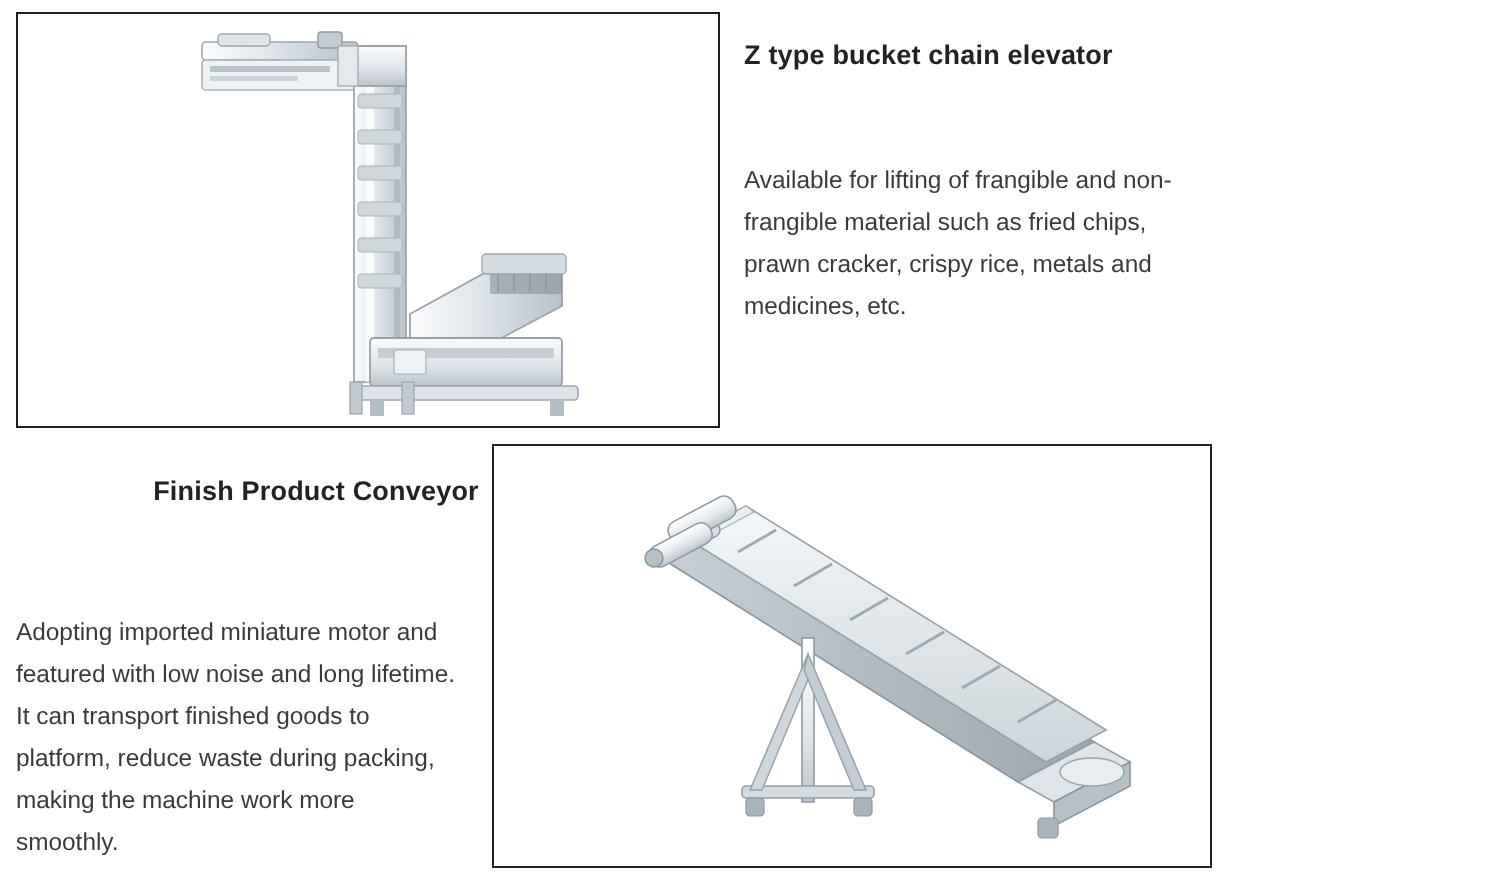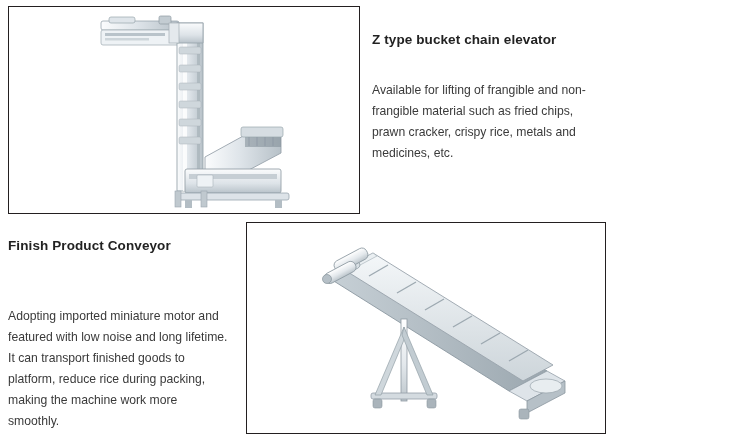--- a/index.html
+++ b/index.html
@@ -54,36 +54,37 @@
   .body-text {
     font-size: 12.2px;
     line-height: 21px;
     color: #3a3a3a;
     margin-top: 20px;
   }
 
   .title-elevator {
     position: absolute;
     left: 372px;
-    top: 20px;
+    top: 8px;
     width: 360px;
     margin-top: 12px;
   }
   .text-elevator {
     position: absolute;
     left: 372px;
     top: 60px;
     width: 228px;
   }
 
   .title-conveyor {
     position: absolute;
     left: 8px;
     top: 224px;
     width: 300px;
+    text-align: center;
   }
   .text-conveyor {
     position: absolute;
     left: 8px;
     top: 286px;
     width: 222px;
   }
 
   svg { display: block; }
 </style>
@@ -164,21 +165,21 @@
         <rect x="166" y="184" width="6" height="16" fill="#c0c9cf" stroke="#9aa6ae" stroke-width="0.6"></rect>
         <rect x="192" y="184" width="6" height="16" fill="#c0c9cf" stroke="#9aa6ae" stroke-width="0.6"></rect>
       </g>
     </svg>
   </div>
 
   <h3 class="heading title-elevator">Z type bucket chain elevator</h3>
   <p class="body-text text-elevator">Available for lifting of frangible and non-frangible material such as fried chips, prawn cracker, crispy rice, metals and medicines, etc.</p>
 
   <h3 class="heading title-conveyor">Finish Product Conveyor</h3>
-  <p class="body-text text-conveyor">Adopting imported miniature motor and featured with low noise and long lifetime. It can transport finished goods to platform, reduce rice during packing, making the machine work more smoothly.</p>
+  <p class="body-text text-conveyor">Adopting imported miniature motor and featured with low noise and long lifetime. It can transport finished goods to platform, reduce waste during packing, making the machine work more smoothly.</p>
 
   <div class="fig-conveyor">
     <svg width="358" height="210" viewBox="0 0 358 210">
       <defs>
         <linearGradient id="cMetal" x1="0" y1="0" x2="0" y2="1">
           <stop offset="0%" stop-color="#ffffff"></stop>
           <stop offset="55%" stop-color="#e3e8ec"></stop>
           <stop offset="100%" stop-color="#bcc5cb"></stop>
         </linearGradient>
         <linearGradient id="cBelt" x1="0" y1="0" x2="0" y2="1">

